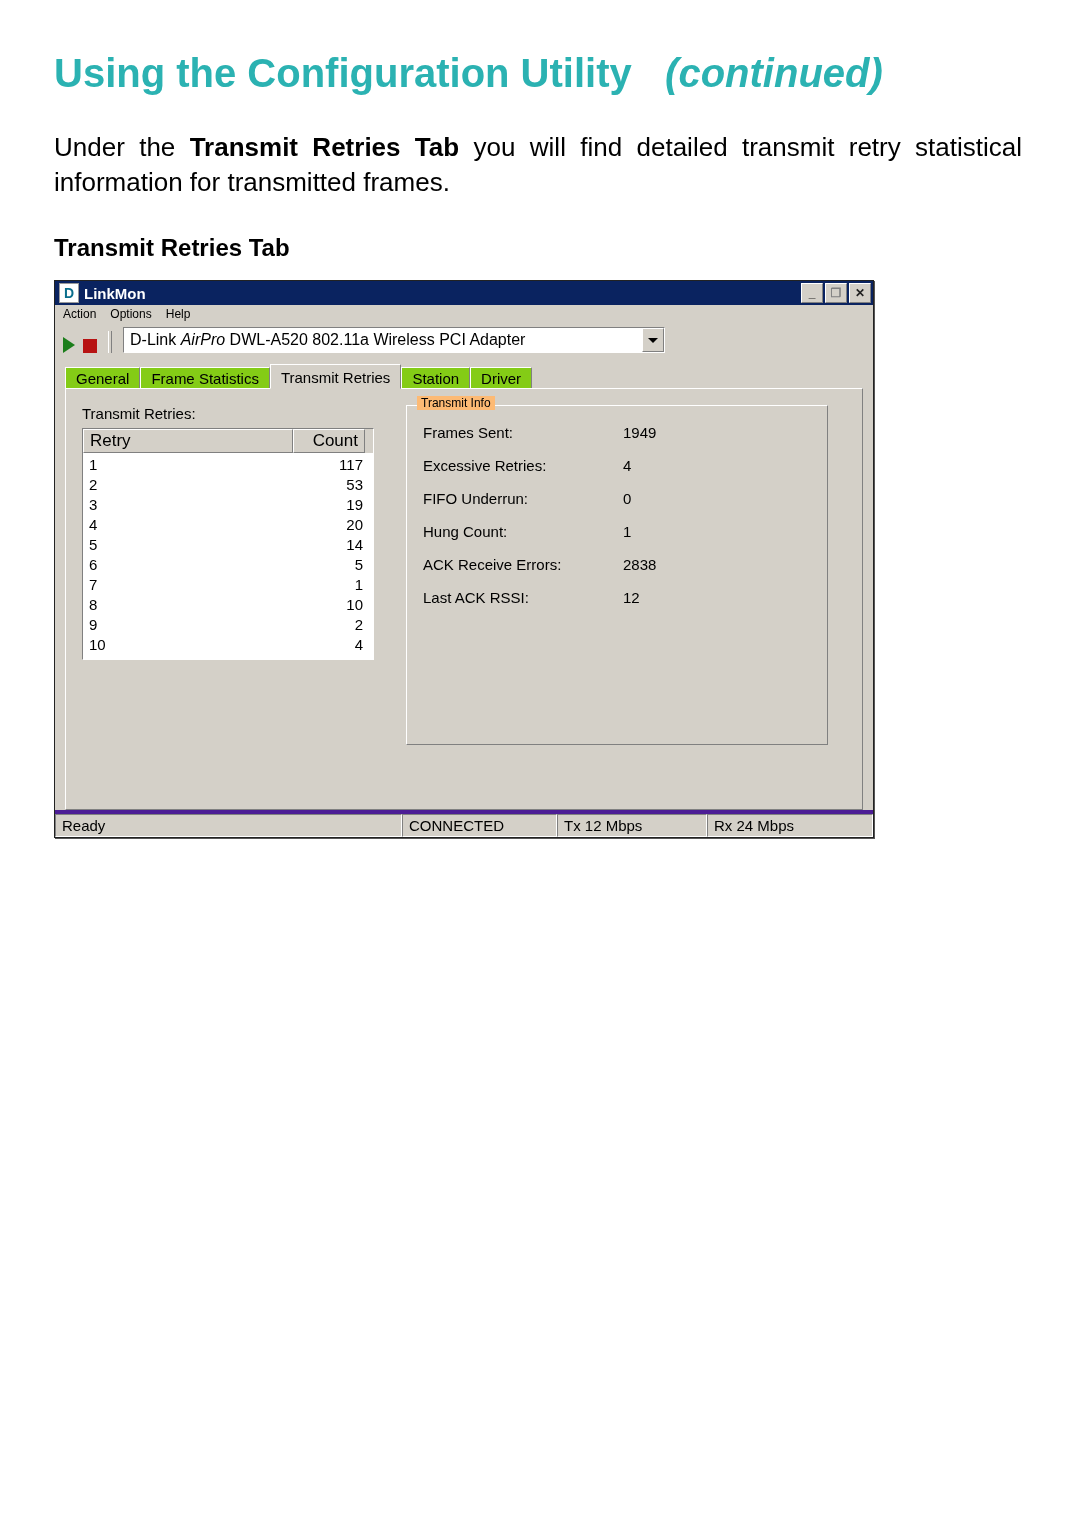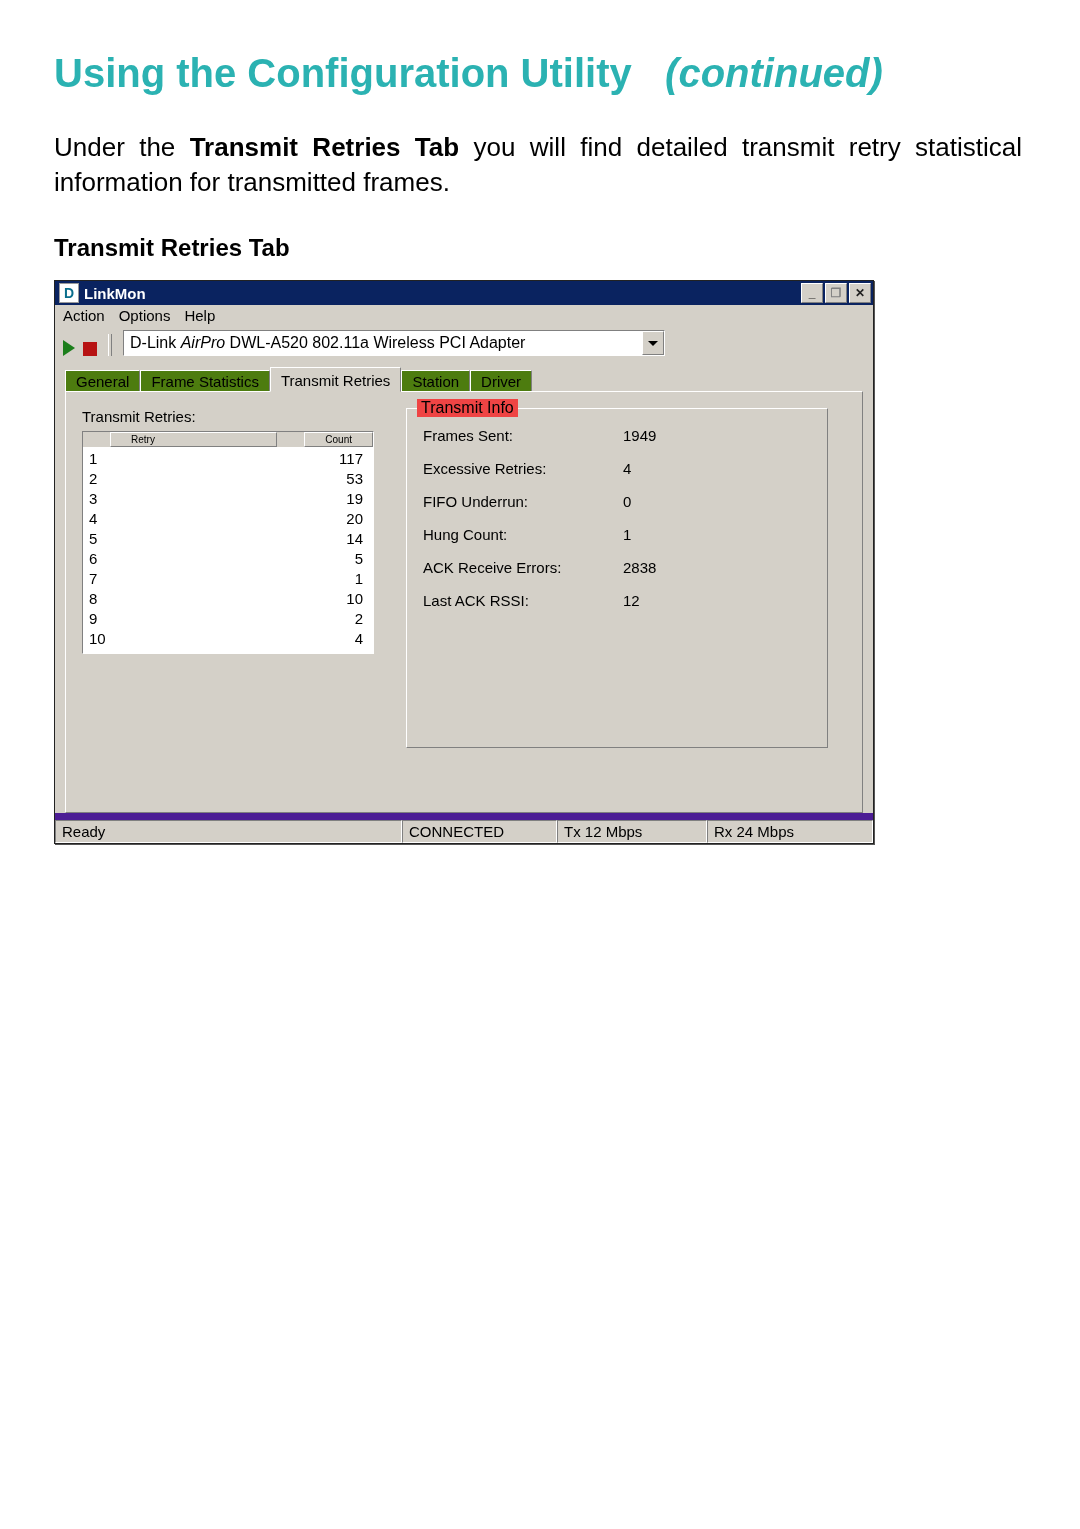--- a/index.html
+++ b/index.html
@@ -78,21 +78,21 @@
     display: inline-flex; align-items: center; justify-content: center;
     font-size: 12px; font-weight: bold; color: #222;
   }
   .win-btn.restore { color: #808080; }
 
   .menubar {
     display: flex;
     gap: 14px;
     padding: 2px 8px;
     background: #d4d0c8;
-    font-size: 15px;
+    font-size: 12px;
   }
   .menubar .menu-item { cursor: default; }
 
   .toolbar {
     display: flex;
     align-items: flex-end;
     gap: 8px;
     padding: 4px 8px 6px 8px;
   }
   .play-icon {
@@ -149,21 +149,21 @@
   .tab-area {
     margin: 4px 10px 0 10px;
   }
   .tabs {
     display: flex;
     align-items: flex-end;
   }
   .tab {
     padding: 2px 10px;
     font-size: 15px;
-    background: #4d7c0f;
+    background: #84cc16;
     border: 1px solid #fff;
     border-right-color: #808080;
     border-bottom: none;
     position: relative;
     bottom: -1px;
   }
   .tab.active {
     background: #d4d0c8;
     z-index: 3;
     padding-top: 4px;
@@ -198,24 +198,23 @@
   }
   .list-headers {
     display: flex;
     background: #d4d0c8;
   }
   .list-headers .col {
     border-top: 1px solid #fff;
     border-left: 1px solid #fff;
     border-right: 1px solid #808080;
     border-bottom: 1px solid #808080;
-    padding: 1px 20px;
-    font-size: 10px;
+    padding: 1px 6px;
+    font-size: 17px;
     box-sizing: border-box;
-    margin-left: 27px;
   }
   .col-retry { width: 210px; text-align: left; }
   .col-count { width: 72px; text-align: right; padding-right: 6px; }
   .list-rows { padding: 2px 0 4px 0; }
   .list-rows .row {
     display: flex; font-size: 15px; line-height: 20px;
   }
   .list-rows .row .c1 { width: 210px; padding-left: 6px; }
   .list-rows .row .c2 { width: 70px; text-align: right; padding-right: 10px; }
 
@@ -225,36 +224,36 @@
     border-top-color: #fff;
     border-left-color: #fff;
     width: 422px;
     min-height: 340px;
     padding: 18px 16px 10px 16px;
     box-sizing: border-box;
   }
   .transmit-info .legend {
     position: absolute;
     top: -10px; left: 10px;
-    background: #ef4444;
+    background: #fdba74;
     padding: 0 4px;
-    font-size: 16px;
+    font-size: 12px;
   }
   .info-rows .irow {
     display: flex;
     font-size: 15px;
     margin-bottom: 16px;
   }
   .info-rows .irow .label { width: 200px; }
   .info-rows .irow .value { width: 100px; }
 
   
   .statusbar {
     display: flex;
-    border-top: 7px solid #4c1d95;
+    border-top: 4px solid #4c1d95;
     font-size: 15px;
   }
   .statusbar .panel {
     border: 1px solid #fff;
     border-top-color: #808080;
     border-left-color: #808080;
     padding: 2px 6px;
     box-sizing: border-box;
   }
   .statusbar .p1 { width: 347px; }

